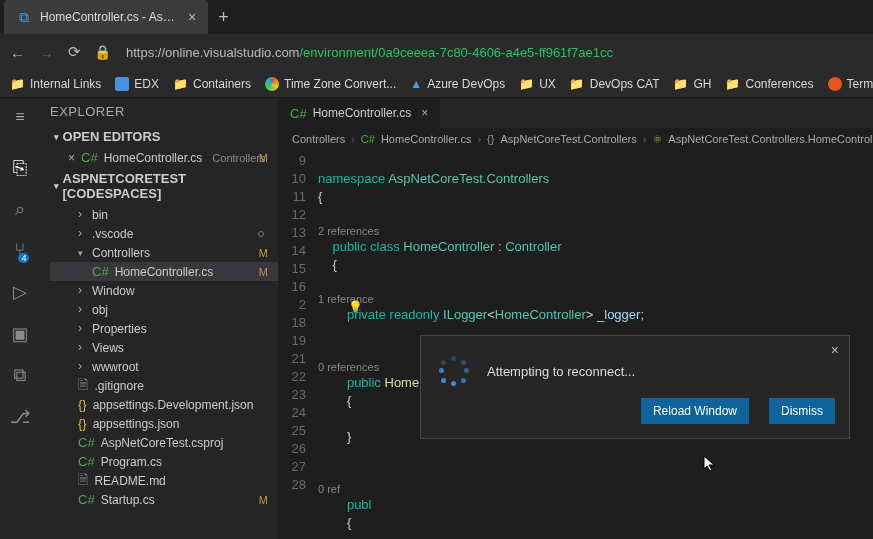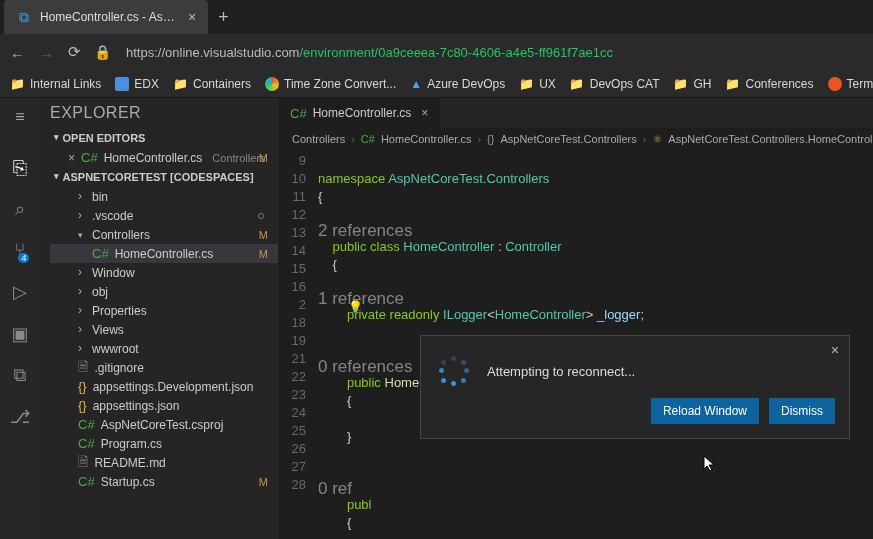--- a/index.html
+++ b/index.html
@@ -20,23 +20,23 @@
   .folder { color:#e8b341; font-size:12px; }
   .edx-icon { width:14px; height:14px; background:#4a90e2; border-radius:2px; }
   .tz-icon { width:14px;height:14px; display:inline-block;background:conic-gradient(#e74c3c, #f1c40f, #2ecc71, #3498db);border-radius:50%}
   .azure { color:#4da0e6; font-size:12px; }
   .ubuntu { width:14px;height:14px;border-radius:50%;background:#e95420;display:inline-block}
   .app { display:flex; height:calc(539px - 34px - 36px - 28px); }
   .activitybar { width:40px; background:#272727; display:flex; flex-direction:column; align-items:center; padding-top:10px; gap:20px; position:relative;}
   .act-icon { color:#8a8a8a; font-size:18px; position:relative;}
   .badge { position:absolute; bottom:-2px; right:-4px; background:#0b79d0; color:#fff; border-radius:8px; font-size:9px; padding:0 3px; }
   .sidebar { width:238px; background:#252526; display:flex; flex-direction:column; font-size:12px; overflow:hidden;}
-  .side-title { padding:6px 10px; color:#aaa; font-size:16px; letter-spacing:0.5px; display:flex; align-items:center; gap:6px}
+  .side-title { padding:6px 10px; color:#aaa; font-size:13px; letter-spacing:0.5px; display:flex; align-items:center; gap:6px}
   .menu-icon{color:#aaa;font-size:16px}
-  .section-head { padding:4px 10px 4px 14px; font-size:11px; font-weight:600; color:#ccc; display:flex;gap:4px }
+  .section-head { padding:4px 10px 4px 14px; font-size:13px; font-weight:600; color:#ccc; display:flex;align-items:center;gap:4px }
   .section-head::before{content:"▾"; font-size:9px; color:#ccc;}
   .tree { padding-left:10px; }
   .tree-item { display:flex; align-items:center; padding:2px 8px 2px 16px; gap:6px; color:#ccc; position:relative; height:19px;}
   .tree-item.selected { background:#37373d; }
   .chev::before{content:"›"; color:#aaa; font-size:12px; width:8px; display:inline-block;transform:translateY(-1px)}
   .chev.open::before{content:"▾";font-size:9px;}
   .file-cs { color:#4da94a; font-size:13px; }
   .file-json { color:#e8b341; font-size:13px; }
   .file-txt { color:#8a8a8a; font-size:13px; }
   .modified { position:absolute; right:10px; color:#c5944c; font-size:11px;}
@@ -47,29 +47,29 @@
   .editor-area { flex:1; background:#1e1e1e; display:flex; flex-direction:column; overflow:hidden;}
   .editor-tabs { height:30px; background:#252526; display:flex; align-items:center; }
   .editor-tab { height:30px; padding:0 12px; display:flex; align-items:center; gap:6px; background:#1e1e1e;border-right:1px solid #252526}
   .editor-tab .file-cs{font-size:13px}
   .breadcrumb { height:22px; padding:0 14px; display:flex; align-items:center; gap:6px; font-size:11px; color:#aaa; white-space:nowrap; overflow:hidden;}
   .crumb-sep{color:#666}
   .crumb-ns{color:#c39b4a}
   .code { flex:1; display:flex; font-family:Consolas, monospace; font-size:13px; overflow:hidden; }
   .gutter { width:40px; text-align:right; color:#6a6a6a; padding-right:12px; line-height:18px; padding-top:2px; }
   .lines { flex:1; line-height:18px; padding-top:2px; position:relative; white-space:pre; }
-  .k{color:#84cc16} .t{color:#4ec9b0} .fn{color:#dcdcaa} .id{color:#9cdcfe}
-  .codelens{color:#858585;font-size:17px;display:block;padding-left:0;line-height:14px}
+  .k{color:#14b8a6} .t{color:#4ec9b0} .fn{color:#dcdcaa} .id{color:#9cdcfe}
+  .codelens{color:#858585;font-size:11px;display:block;padding-left:0;line-height:14px}
   .dialog { position:absolute; left:420px; top:335px; width:430px; background:#262626; border:1px solid #454545; }
   .dialog-close { position:absolute; top:6px; right:10px; color:#bbb; font-size:14px;}
   .dialog-body { padding:20px 18px 12px 18px; display:flex; align-items:center; gap:18px;}
   .spinner { width:30px; height:30px; position:relative; }
   .spinner span{position:absolute;width:5px;height:5px;border-radius:50%;background:#3f8cd6}
   .dialog-text { color:#ddd; font-size:13px; }
-  .dialog-actions { display:flex; justify-content:flex-end; gap:10px; padding:0 14px 14px 0;}
+  .dialog-actions { display:flex; justify-content:flex-end; gap:20px; padding:0 14px 14px 0;}
   .btn { background:#0e639c; color:#fff; padding:6px 12px; font-size:12px; border:0; cursor:pointer;}
   .bulb{position:absolute;left:348px;top:300px;color:#e8b341;font-size:12px}
   .cursor{position:absolute;left:703px;top:455px;}
 </style>
 </head>
 <body>
 
 <div class="titlebar">
   <div class="tab-browser">
     <span class="favicon">⧉</span>

